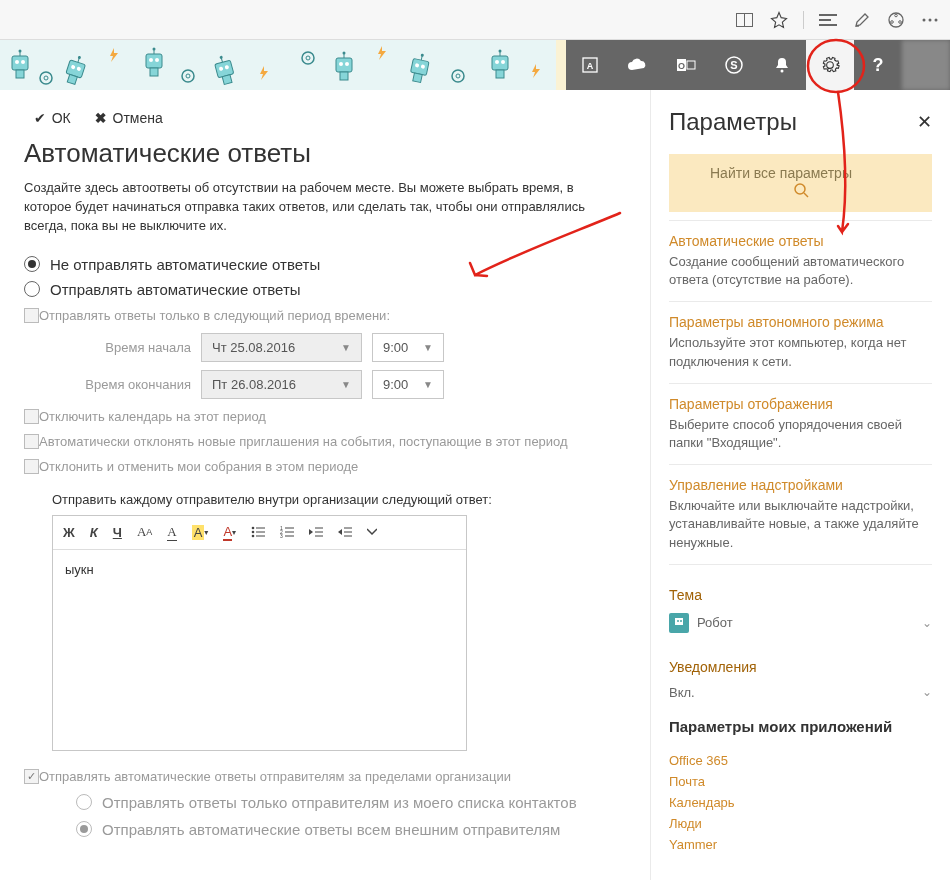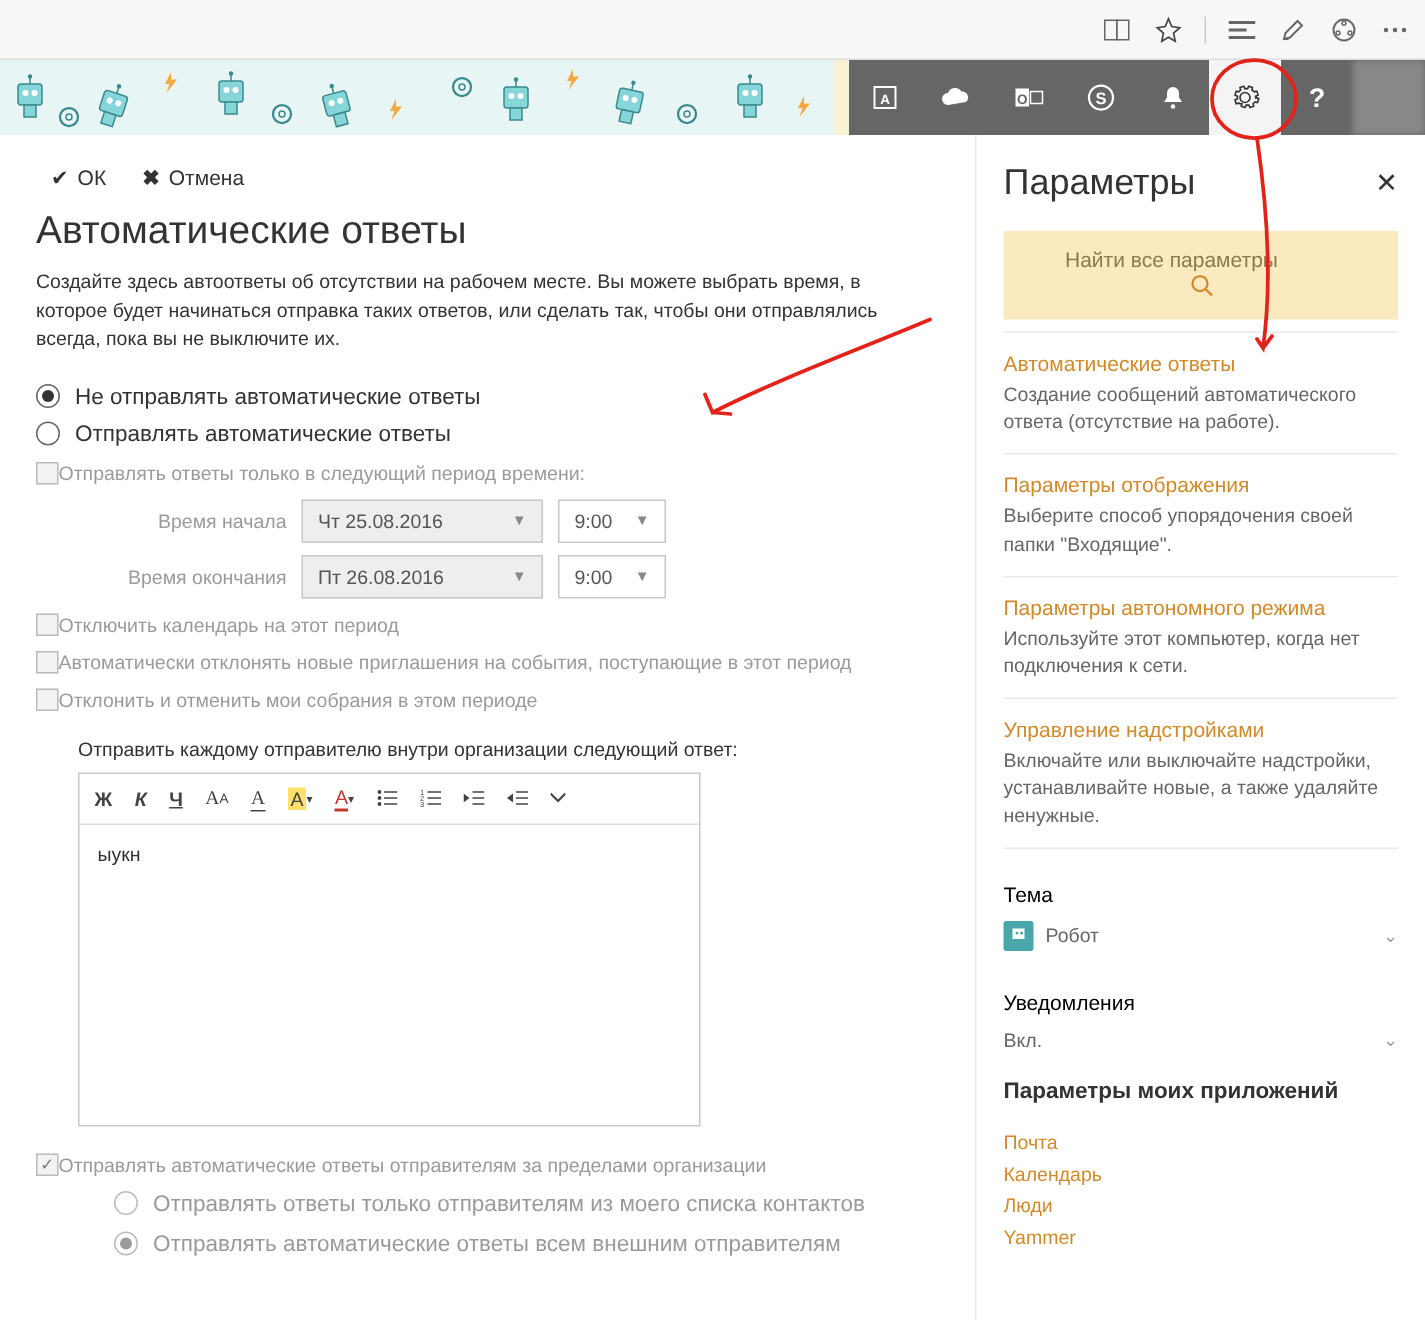--- a/index.html
+++ b/index.html
@@ -62,21 +62,21 @@
 
   
   .sp-header { display:flex; justify-content:space-between; align-items:center; font-size:24px; color:#333; font-weight:400; margin-bottom:18px; }
   .sp-close { font-size:18px; cursor:pointer; color:#333; }
   .sp-search { display:flex; align-items:center; background:#fbe9c0; padding:10px 10px; margin-bottom:8px;flex-direction:column; }
   .sp-search input { border:none; background:transparent; flex:1; font-size:14px; color:#666; outline:none; }
   .sp-search input::placeholder { color:#8a7a50; }
   .sp-section { border-top:1px solid #eaeaea; padding:12px 0; }
   .sp-link { color:#d08a2a; font-size:14px; margin-bottom:4px; cursor:pointer; }
   .sp-text { color:#666; font-size:13px; line-height:1.4; }
-  .sp-sub { color:#000000; font-size:14px; margin: 10px 0 6px 0; }
+  .sp-sub { color:#a16207; font-size:14px; margin: 10px 0 6px 0; }
   .sp-row { display:flex; align-items:center; justify-content:space-between; font-size:13px; color:#666; padding:4px 0; }
   .sp-chev { color:#999; font-size:12px; }
   .sp-theme-thumb { width:20px; height:20px; background:#49a6a9; border-radius:2px; display:inline-flex; align-items:center; justify-content:center; margin-right:8px; }
   .sp-appheader { font-size:15px; color:#333; font-weight:600; margin: 14px 0 18px 0; }
   .sp-applink { color:#d08a2a; font-size:13px; margin:6px 0; cursor:pointer; }
 
   
   .anno { position:absolute; pointer-events:none; }
 </style>
 </head>
@@ -368,26 +368,26 @@
             <line x1="11" y1="11" x2="15" y2="15" stroke="#d08a2a" stroke-width="1.5"></line>
           </svg>
       </span>
     </div>
 
     <div class="sp-section">
       <div class="sp-link">Автоматические ответы</div>
       <div class="sp-text">Создание сообщений автоматического ответа (отсутствие на работе).</div>
     </div>
     <div class="sp-section">
+      <div class="sp-link">Параметры автономного режима</div>
+      <div class="sp-text">Используйте этот компьютер, когда нет подключения к сети.</div>
+    </div>
+    <div class="sp-section">
       <div class="sp-link">Параметры отображения</div>
       <div class="sp-text">Выберите способ упорядочения своей папки "Входящие".</div>
-    </div>
-    <div class="sp-section">
-      <div class="sp-link">Параметры автономного режима</div>
-      <div class="sp-text">Используйте этот компьютер, когда нет подключения к сети.</div>
     </div>
     <div class="sp-section">
       <div class="sp-link">Управление надстройками</div>
       <div class="sp-text">Включайте или выключайте надстройки, устанавливайте новые, а также удаляйте ненужные.</div>
     </div>
 
     <div class="sp-section">
       <div class="sp-sub">Тема</div>
       <div class="sp-row">
         <span style="display:flex;align-items:center">
@@ -405,20 +405,21 @@
     </div>
     <div>
       <div class="sp-sub">Уведомления</div>
       <div class="sp-row">
         <span>Вкл.</span>
         <span class="sp-chev">⌄</span>
       </div>
     </div>
 
     <div class="sp-appheader">Параметры моих приложений</div>
+    <div class="sp-applink">Office 365</div>
     <div class="sp-applink">Почта</div>
     <div class="sp-applink">Календарь</div>
     <div class="sp-applink">Люди</div>
     <div class="sp-applink">Yammer</div>
   </div>
 </div>
 
 <svg class="anno" style="left:0;top:0" width="950" height="880">
   <ellipse cx="836" cy="66" rx="28" ry="26" fill="none" stroke="#e2231a" stroke-width="2.5"></ellipse>
   <path d="M838 92 C 845 140, 848 190, 842 232 L838 226 M842 232 L848 224" fill="none" stroke="#e2231a" stroke-width="2.5" stroke-linecap="round"></path>

